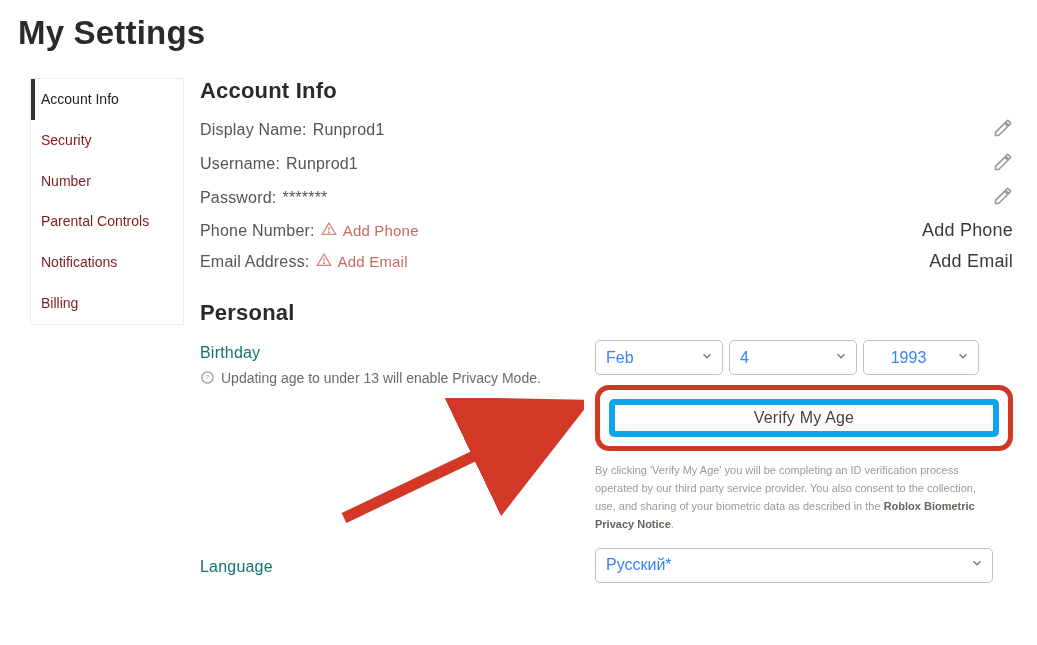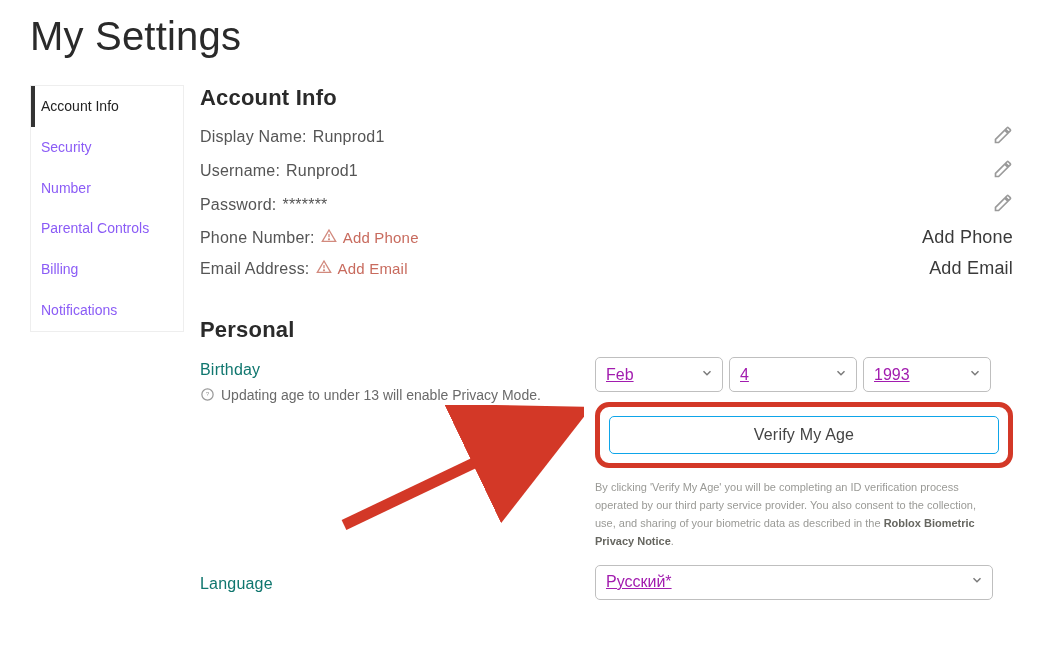--- a/index.html
+++ b/index.html
@@ -5,40 +5,40 @@
   * { box-sizing: border-box; }
   body {
     margin: 0;
     font-family: -apple-system, BlinkMacSystemFont, "Segoe UI", Arial, sans-serif;
     background: #fff;
     color: #2a2a2a;
     width: 1037px;
     padding: 0;
   }
   .page-title {
-    font-size: 40px;
-    font-weight: 400;
-    margin: 14px 0 26px 30px;
+    font-size: 33px;
+    font-weight: 700;
+    margin: 14px 0 26px 18px;
     letter-spacing: 0.2px;
   }
   .layout {
     display: flex;
     align-items: flex-start;
     padding-left: 30px;
   }
   .sidebar {
     width: 154px;
     border: 1px solid #eee;
     background: #fff;
     flex-shrink: 0;
   }
   .sidebar-item {
     padding: 12px 4px 12px 6px;
     font-size: 14px;
-    color: #8b5cf6;
+    color: #7f1d1d;
     cursor: pointer;
     border-left: 4px solid transparent;
     line-height: 1.2;
   }
   .sidebar-item.active {
     border-left: 4px solid #333;
     font-weight: 500;
     color: #222;
   }
   .main {
@@ -103,54 +103,53 @@
     display: flex;
     gap: 6px;
   }
   .sel {
     border: 1px solid #bfbfbf;
     border-radius: 5px;
     height: 35px;
     padding: 0 35px 0 10px;
     background: #fff;
     font-size: 16px;
-    color: #a21caf;
+    color: #3b82f6;
     position: relative;
     display: flex;
     align-items: center;
     cursor: pointer;
-    text-decoration: underline;
   }
   .sel .chev {
     position: absolute;
     right: 8px;
     top: 50%;
     transform: translateY(-50%);
     color: #7a7a7a;
   }
   .sel-month { width: 128px; }
   .sel-day { width: 128px; }
-  .sel-year { width: 128px; }
+  .sel-year { width: 116px; justify-content: center; }
   .info-note {
     font-size: 14px;
     color: #6a6a6a;
     display: flex;
     gap: 6px;
     margin-top: 8px;
   }
   .info-icon { color: #9a9a9a; }
   .verify-wrap {
     border: 5px solid #d33827;
     border-radius: 14px;
     padding: 9px;
     margin-top: 10px;
     width: 418px;
   }
   .verify-btn {
-    border: 1px solid #0ea5e9;
+    border: 6px solid #0ea5e9;
     border-radius: 5px;
     height: 38px;
     display: flex;
     align-items: center;
     justify-content: center;
     font-size: 16px;
     color: #444;
     cursor: pointer;
     background: #fff;
     letter-spacing: 0.2px;
@@ -190,22 +189,22 @@
 
 <h1 class="page-title">My Settings</h1>
 
 <div class="layout">
 
   <div class="sidebar">
     <div class="sidebar-item active">Account Info</div>
     <div class="sidebar-item">Security</div>
     <div class="sidebar-item">Number</div>
     <div class="sidebar-item">Parental Controls</div>
+    <div class="sidebar-item">Notifications</div>
     <div class="sidebar-item">Billing</div>
-    <div class="sidebar-item">Notifications</div>
   </div>
 
   <div class="main" style="position:relative;">
 
     <h2 class="section-heading">Account Info</h2>
 
     <div class="field-row">
       <span class="field-label">Display Name:</span>
       <span class="field-value">Runprod1</span>
       <span class="edit-icon">
@@ -258,21 +257,21 @@
               <path d="M12 3 L22 20 L2 20 Z"></path>
               <line x1="12" y1="9" x2="12" y2="14"></line>
               <circle cx="12" cy="17" r="0.7" fill="currentColor"></circle>
             </svg>
         </span>
         <span>Add Email</span>
       </span>
       <span class="right-action">Add Email</span>
     </div>
 
-    <h2 class="section-heading" style="margin-top:38px;">Personal</h2>
+    <h2 class="section-heading" style="margin-top:28px;">Personal</h2>
 
     <div class="personal-row">
       <div class="personal-left">
         <div class="personal-label">Birthday</div>
         <div class="info-note">
           <span class="info-icon">
             <svg width="15" height="15" viewBox="0 0 24 24" fill="none" stroke="currentColor" stroke-width="2">
                 <circle cx="12" cy="12" r="9"></circle>
                 <text x="12" y="15" font-size="10" text-anchor="middle" fill="currentColor" stroke="none">?</text>
               </svg>

